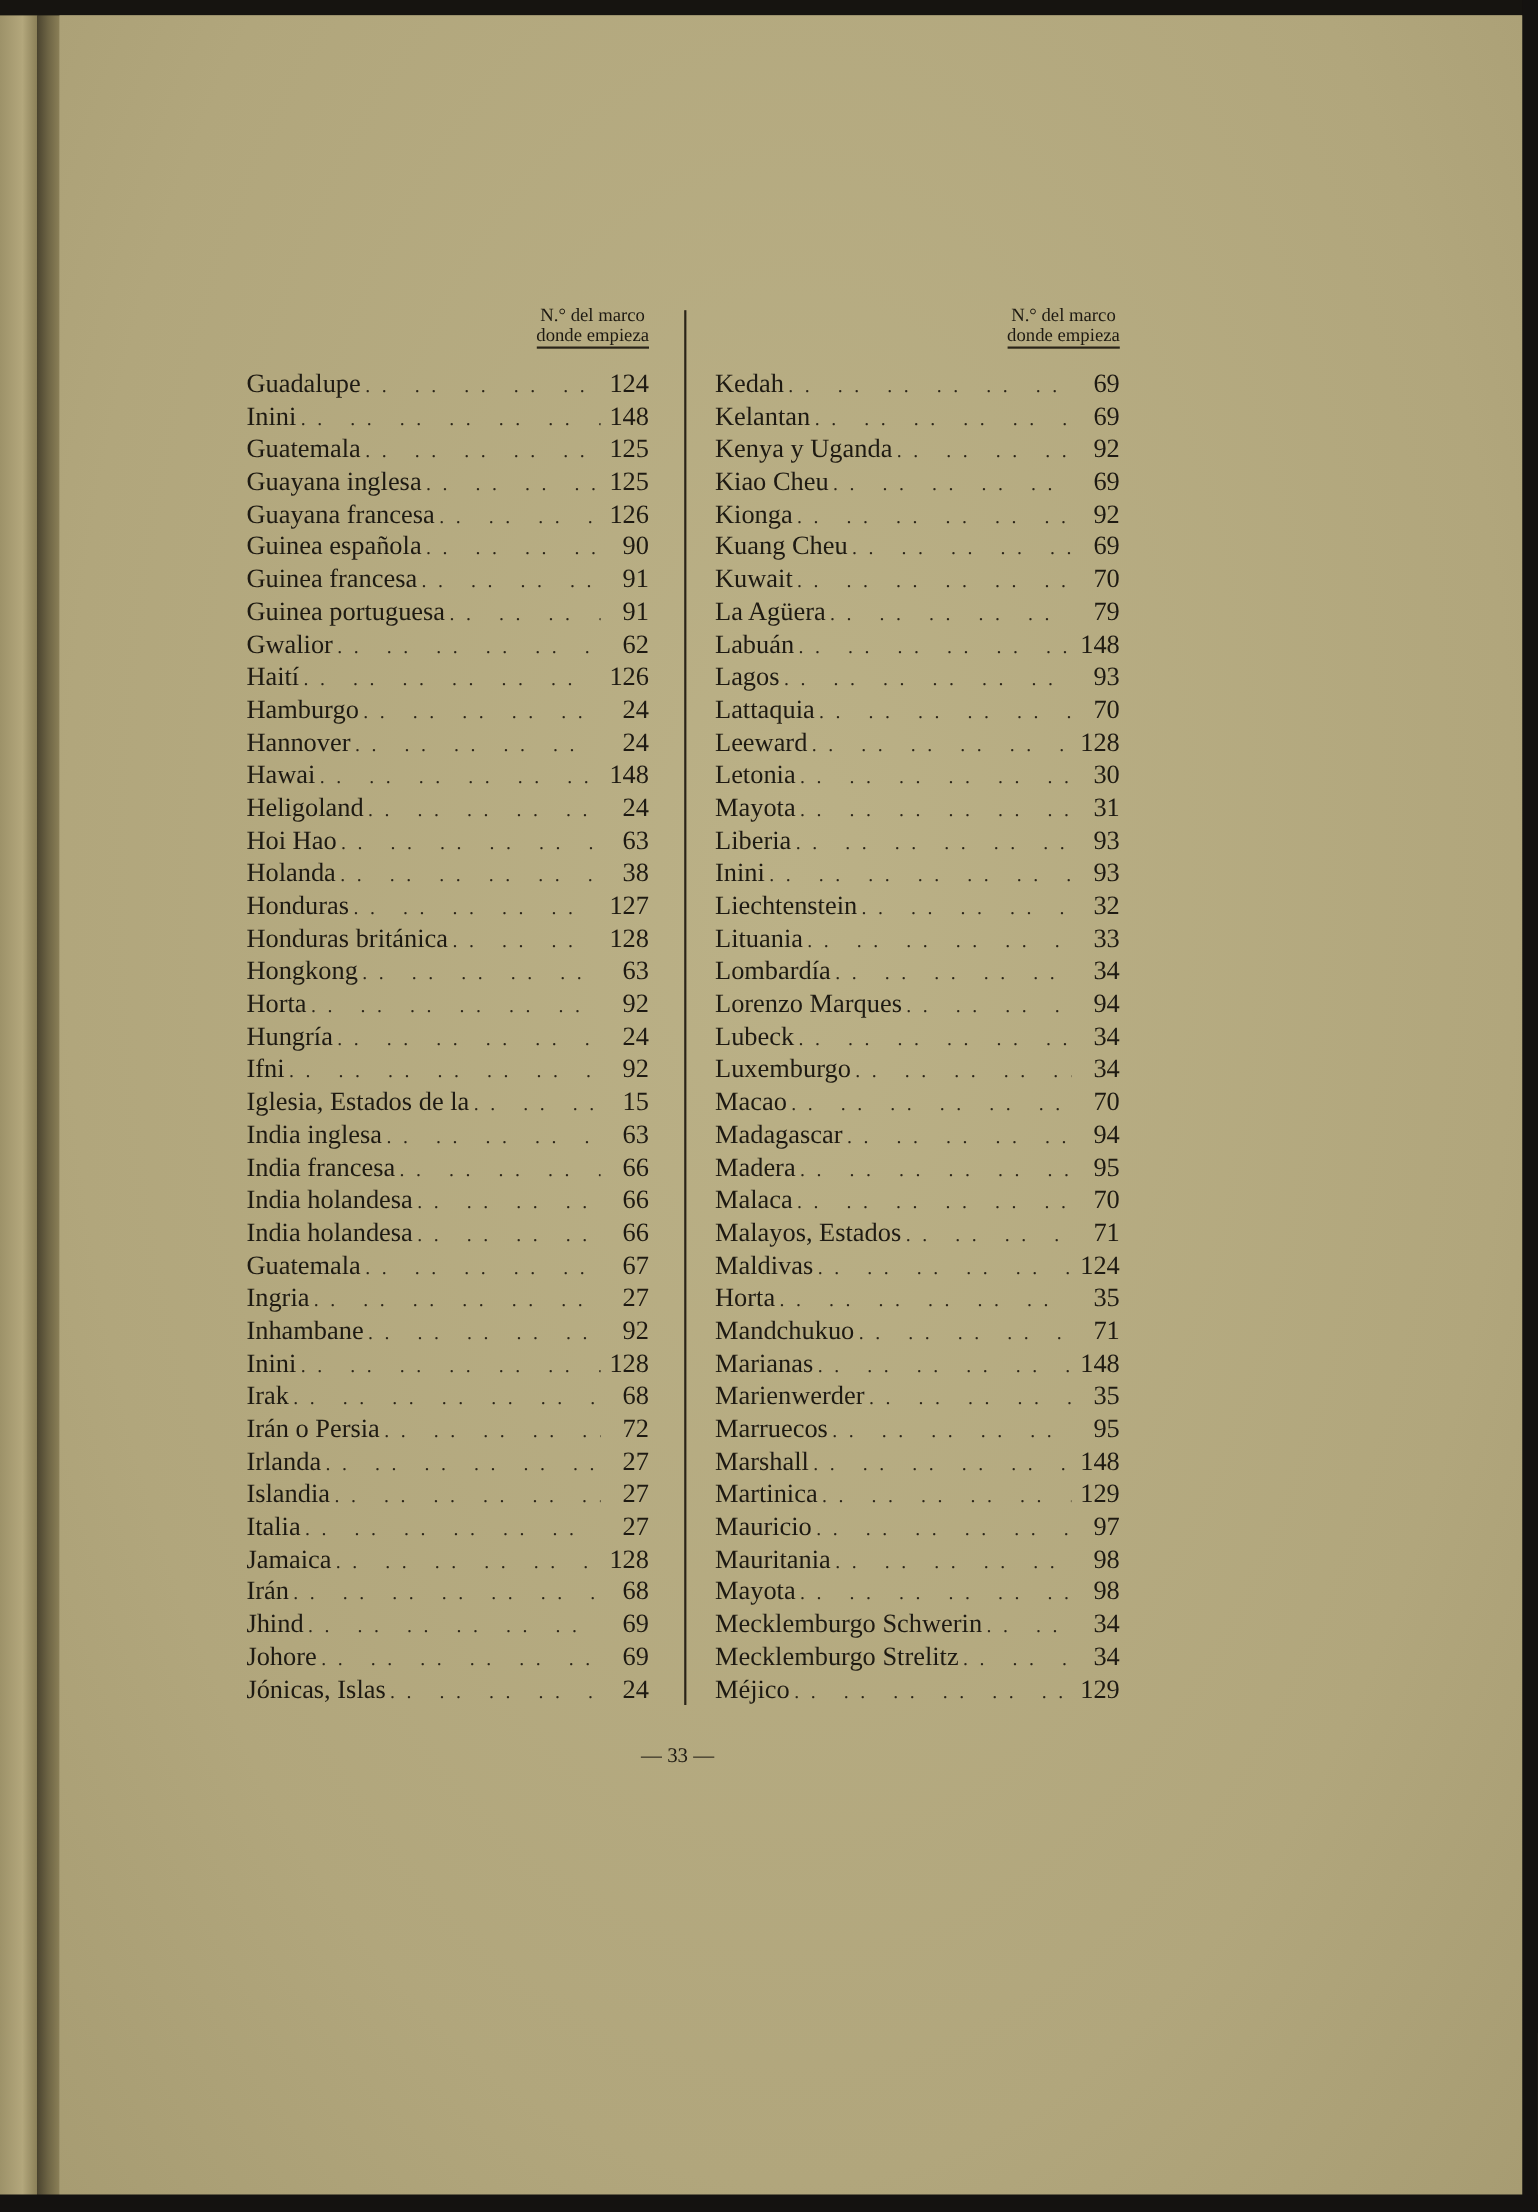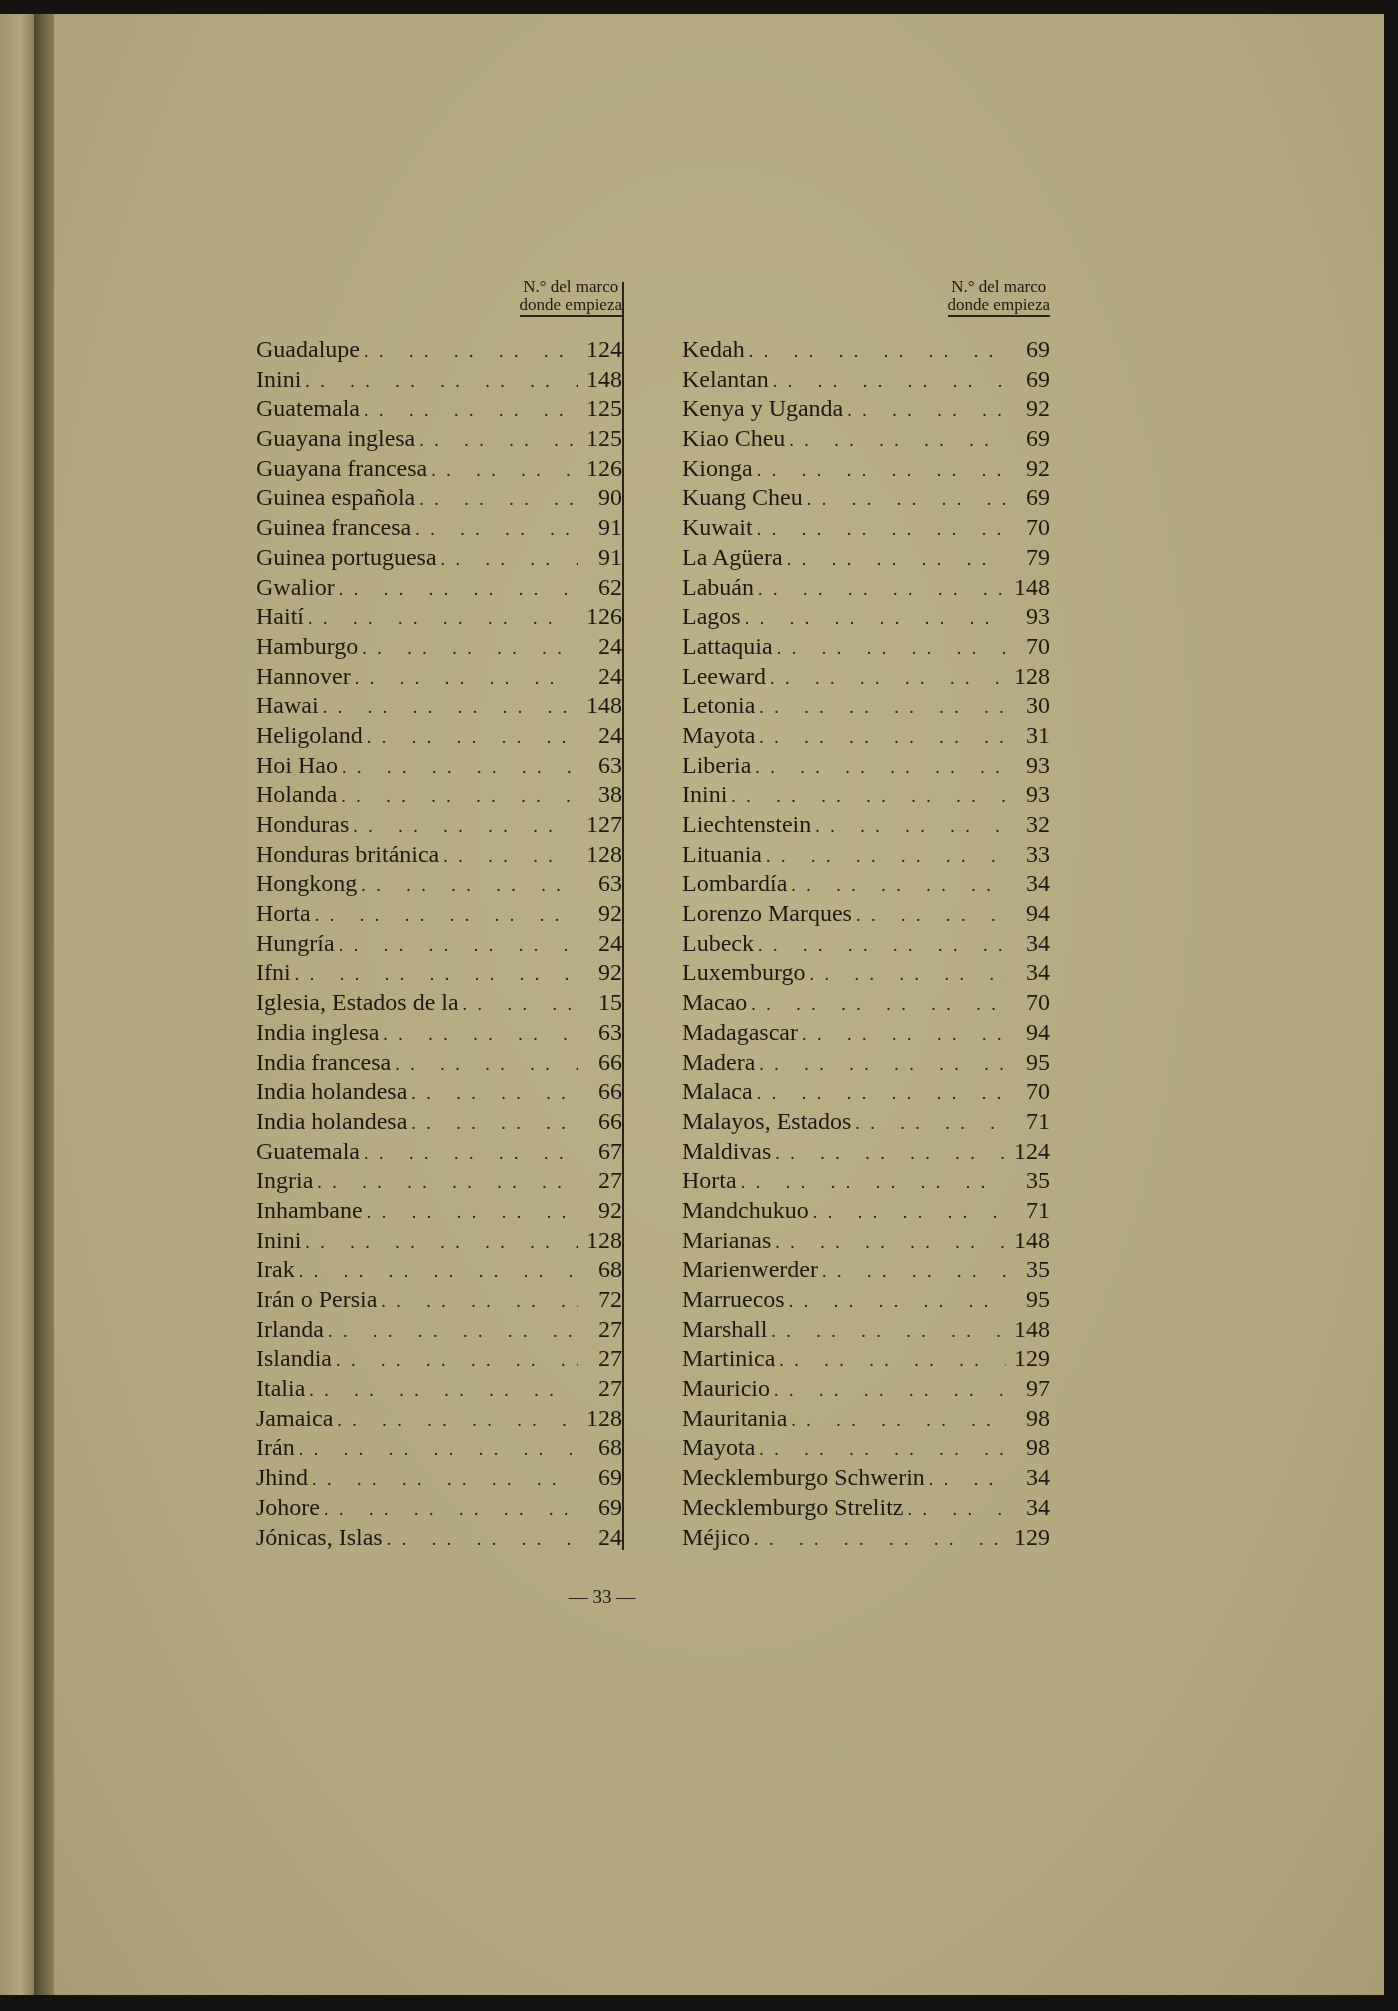--- a/index.html
+++ b/index.html
@@ -17,21 +17,21 @@
   .spine { position:absolute; left:34px; top:14px; width:20px; height:1997px;
     background:linear-gradient(90deg,#4c4530 0%,#6e6545 50%,#8a7f57 100%); }
   .page {
     position:absolute; left:54px; top:14px; width:1330px; height:1982px;
     background:#b4aa80;
     background-image:radial-gradient(ellipse at 50% 40%, #bbb187 0%, #b1a67c 70%, #a79c72 100%);
   }
   .right-edge { position:absolute; right:0; top:0; width:14px; height:2011px; background:#141210; }
   .bottom-edge { position:absolute; left:0; bottom:0; width:1398px; height:16px; background:#141210; }
 
-  .column { position:absolute; top:278px;margin-left:32px; }
+  .column { position:absolute; top:278px; }
   .col-left { left:224px; width:366px; }
   .col-right { left:650px; width:368px; }
 
   .col-header {
     text-align:right; font-size:17px; line-height:18px; margin-bottom:18px;
   }
   .col-header .hdr-inner {
     display:inline-block; text-align:center; border-bottom:2px solid #2a2418; padding-bottom:1px;
   }
   .row {
@@ -42,21 +42,21 @@
   .row .leader {
     flex:1 1 auto; overflow:hidden; color:#2a2418; letter-spacing:3px;
     font-size:18px; text-align:right; padding:0 6px 0 4px;
   }
   .row .leader::before { content:". .   . .   . .   . .   . .   . .   . .   . .   . .   . .   . .   . .   . .   . .   . ."; white-space:pre; }
   .row .num { flex:0 0 44px; text-align:right; }
 
   .divider { position:absolute; left:622px; top:282px; width:2px; height:1268px; background:#2a2418; }
 
   .page-number {
-    position:absolute; left:552px; top:1586px; width:100px; text-align:center; font-size:19px;
+    position:absolute; left:566px; top:1586px; width:100px; text-align:center; font-size:19px;
   }
 </style>
 </head>
 <body>
 
 <div class="top-edge"></div>
 <div class="left-page"></div>
 <div class="spine"></div>
 <div class="page"></div>
 <div class="right-edge"></div>

